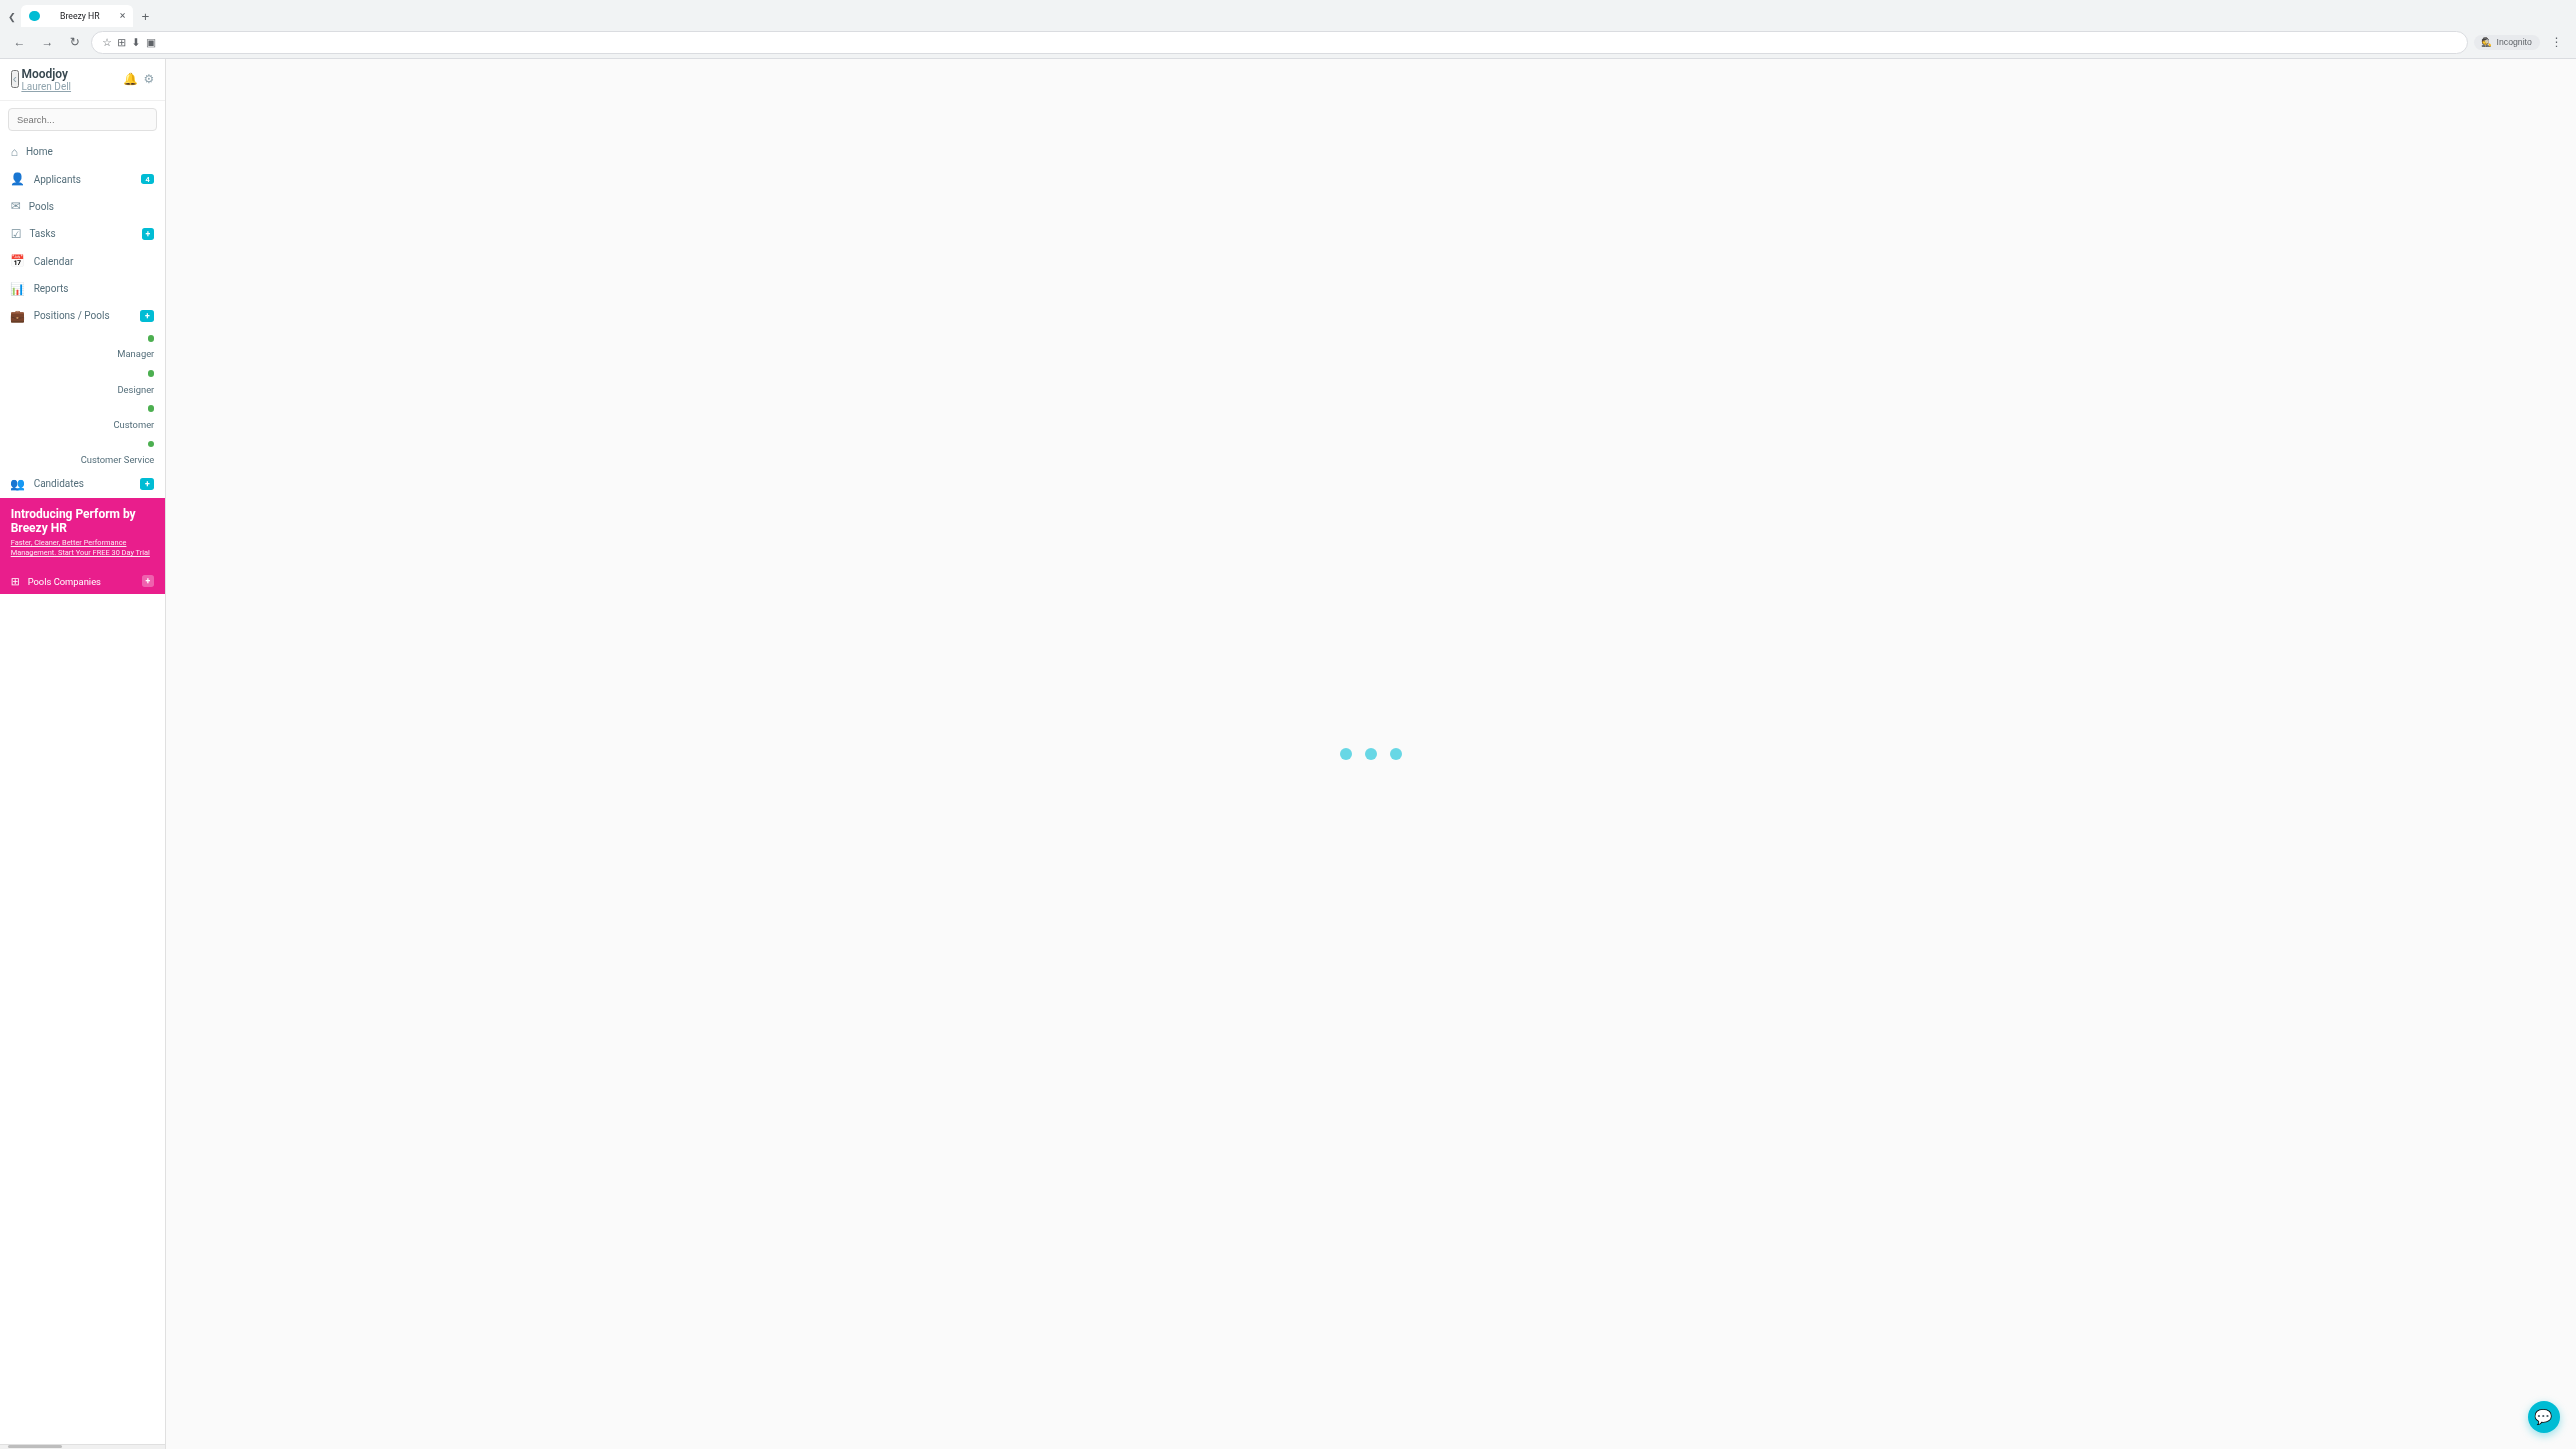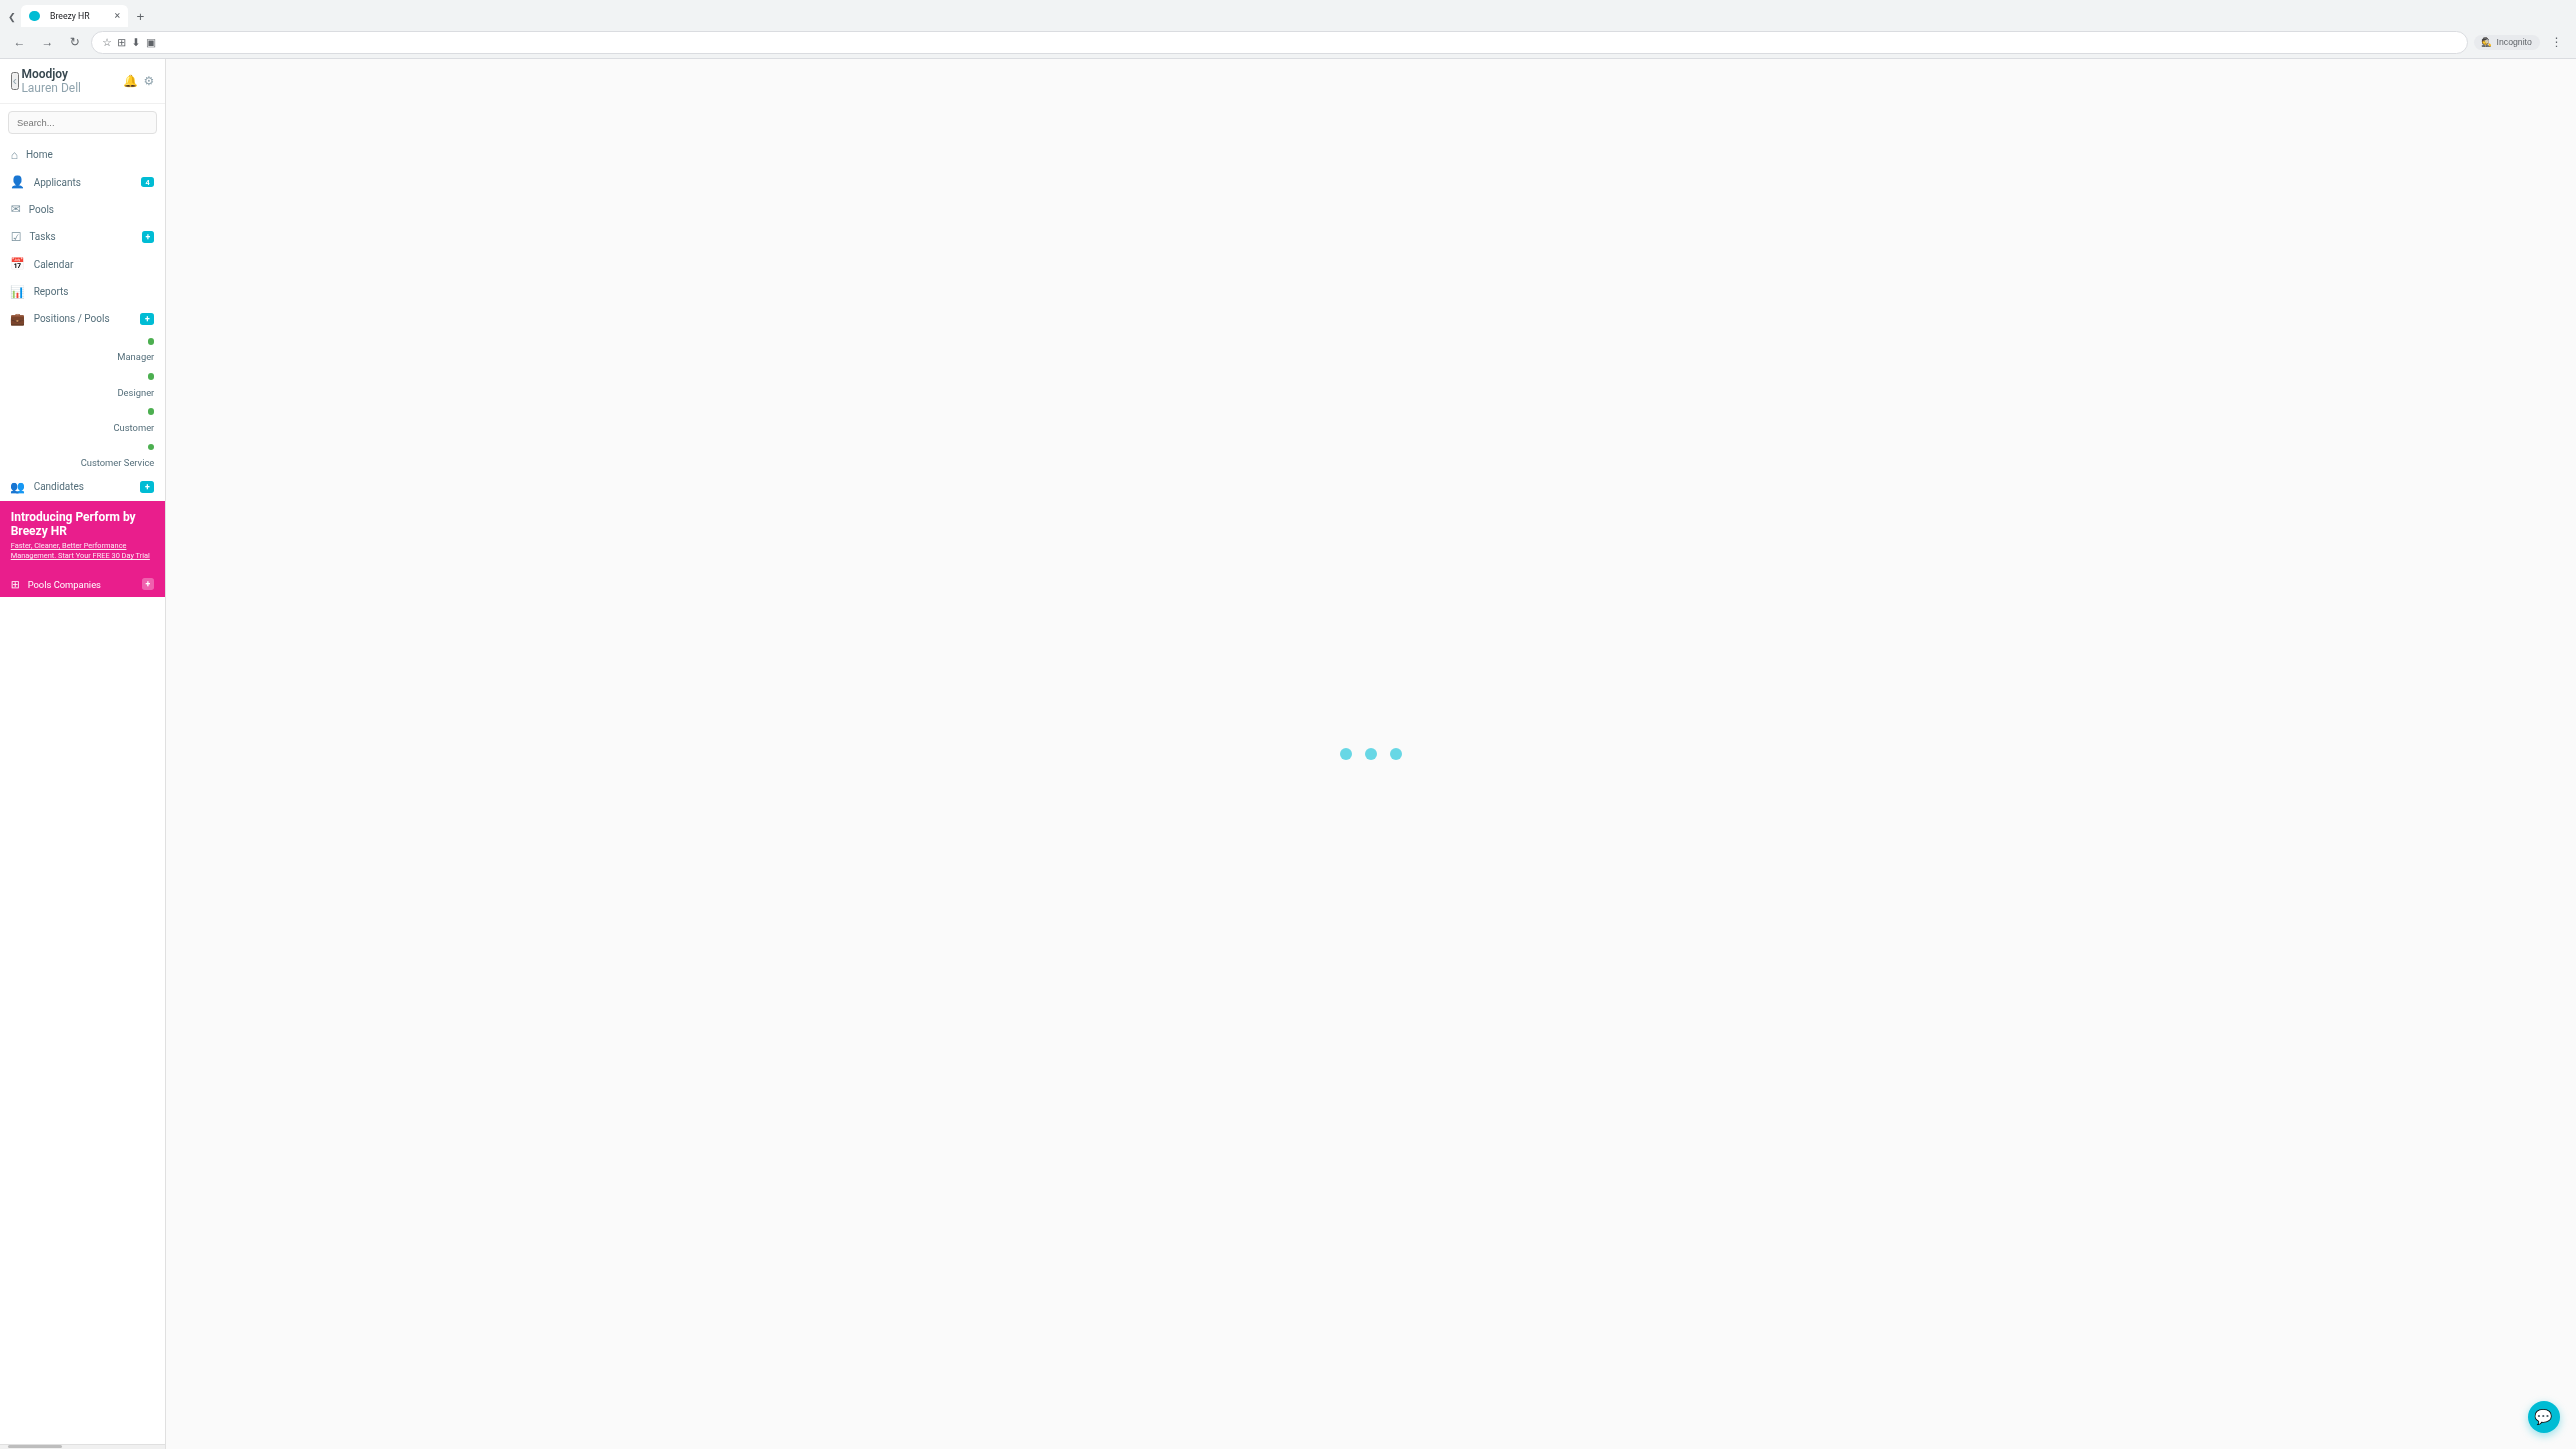--- a/index.html
+++ b/index.html
@@ -1,21 +1,21 @@
 <!DOCTYPE html>
 <html style="font-size:10.7px"><head>
   <meta charset="utf-8">
   <style>
     * { margin: 0; padding: 0; box-sizing: border-box; }
     body { font-family: -apple-system, BlinkMacSystemFont, 'Segoe UI', Roboto, sans-serif; background: #fff; display: flex; flex-direction: column; height: 100vh; overflow: hidden; }
 
     
     .browser-chrome { background: #f1f3f4; border-bottom: 0.7px solid #dadce0; }
     .browser-tab-bar { display: flex; align-items: center; padding: 5.4px 5.4px 0; gap: 2.7px; }
-    .browser-tab { display: flex; align-items: center; gap: 10px; background: #fff; border-radius: 5.4px 5.4px 0 0; padding: 5.4px 8px; font-size: 8.7px; color: #202124; min-width: 107px; max-width: 161px; }
+    .browser-tab { display: flex; align-items: center; gap: 20px; background: #fff; border-radius: 5.4px 5.4px 0 0; padding: 5.4px 8px; font-size: 8.7px; color: #202124; min-width: 107px; max-width: 161px; }
     .browser-tab .favicon { width: 10.7px; height: 10.7px; background: #00bcd4; border-radius: 50%; flex-shrink: 0; }
     .browser-tab .tab-title { flex: 1; white-space: nowrap; overflow: hidden; text-overflow: ellipsis; }
     .browser-tab .close-btn { color: #5f6368; font-size: 10.7px; cursor: pointer; line-height: 1; }
     .new-tab-btn { background: none; border: none; color: #5f6368; font-size: 13.4px; cursor: pointer; padding: 2.7px 5.4px; border-radius: 50%; }
     .tab-left-btn { background: none; border: none; color: #5f6368; font-size: 9.4px; cursor: pointer; padding: 2.7px; }
 
     .browser-toolbar { display: flex; align-items: center; padding: 4px 8px; gap: 5.4px; background: #f1f3f4; }
     .nav-btn { background: none; border: none; color: #5f6368; font-size: 12px; cursor: pointer; padding: 2.7px 5.4px; border-radius: 50%; }
     .address-bar { flex: 1; display: flex; align-items: center; background: #fff; border: 0.7px solid #dadce0; border-radius: 16px; padding: 4px 10.7px; gap: 5.4px; }
     .address-bar input { border: none; outline: none; flex: 1; font-size: 9.4px; color: #202124; background: transparent; }
@@ -24,21 +24,21 @@
     .incognito-badge { display: flex; align-items: center; gap: 4px; background: #e8eaed; border-radius: 10.7px; padding: 2.7px 8px; font-size: 8.7px; color: #5f6368; cursor: pointer; border: none; }
 
     
     .app-container { display: flex; flex: 1; overflow: hidden; }
 
     
     .sidebar { width: 166px; background: #fff; border-right: 0.7px solid #e0e0e0; display: flex; flex-direction: column; overflow: hidden; position: relative; flex-shrink: 0; }
     .sidebar-scroll { flex: 1; overflow-y: auto; padding-bottom: 54px; }
     .sidebar-header { display: flex; align-items: center; justify-content: space-between; padding: 8px 10.7px; border-bottom: 0.7px solid #f0f0f0; }
     .company-name { font-size: 12px; font-weight: 600; color: #37474f; }
-    .user-name { font-size: 12px; color: #90a4ae; }
+    .user-name { font-size: 10px; color: #90a4ae; text-decoration: underline; }
     .header-icons { display: flex; gap: 5.4px; align-items: center; }
     .header-icon { color: #90a4ae; font-size: 12px; cursor: pointer; }
     .collapse-btn { color: #90a4ae; font-size: 12px; cursor: pointer; }
 
     .search-box { margin: 6.7px 8px; }
     .search-input { width: 100%; padding: 5.4px 8px; border: 0.7px solid #e0e0e0; border-radius: 4px; font-size: 9.4px; color: #90a4ae; outline: none; background: #fafafa; }
 
     .nav-item { display: flex; align-items: center; padding: 6.7px 10.7px; cursor: pointer; color: #546e7a; font-size: 10px; gap: 8px; transition: background 0.15s; }
     .nav-item .nav-icon { font-size: 12px; color: #78909c; flex-shrink: 0; }
     .nav-item .nav-label { flex: 1; font-size: 10px; }

